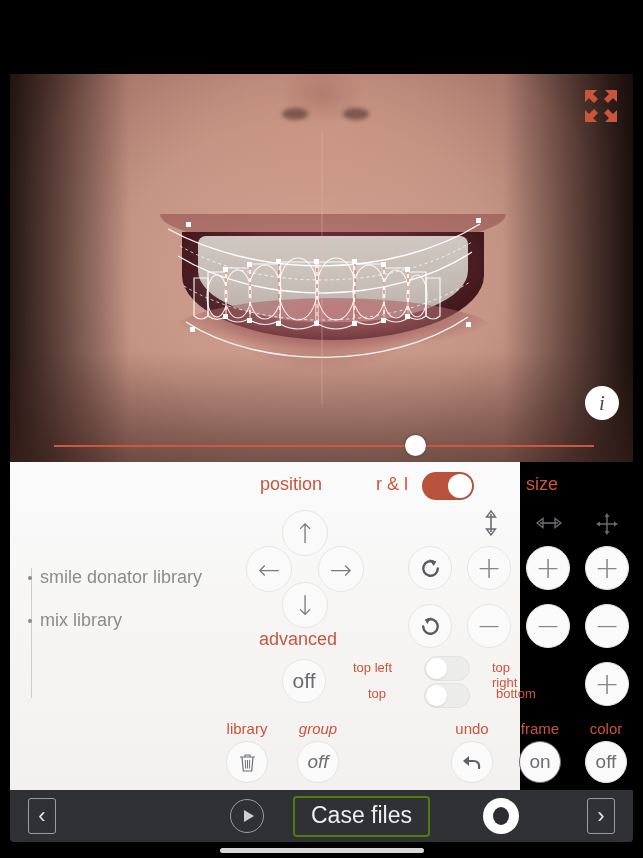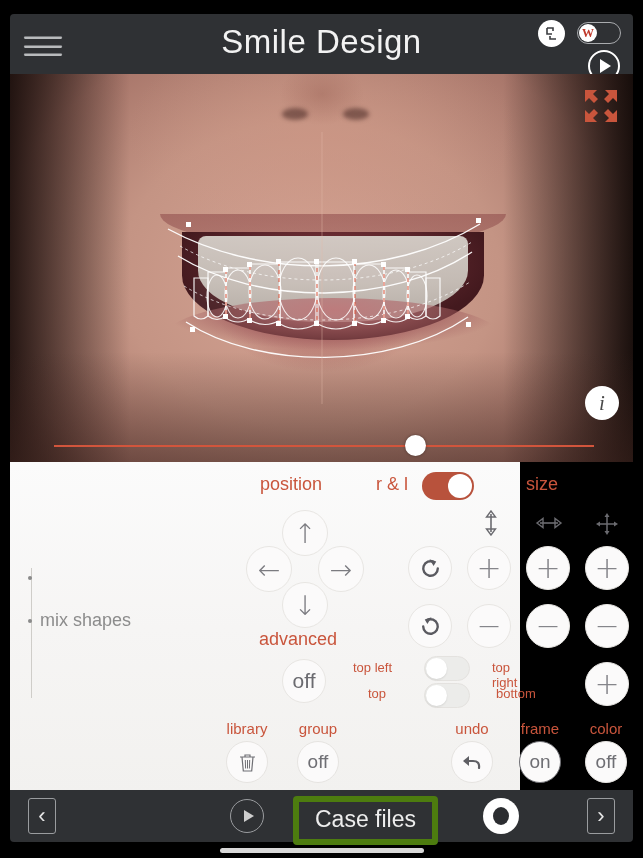--- a/index.html
+++ b/index.html
@@ -242,65 +242,41 @@
     display:flex;align-items:center;justify-content:center;
   }
   .bb-play .tri2 {
     width:0;height:0;margin-left:3px;
     border-left:10px solid #cfcfcf;
     border-top:6px solid transparent;
     border-bottom:6px solid transparent;
   }
   .casefiles {
     position:absolute; left:283px; top:6px;
-    padding:4px 16px 6px; border:6px solid #4d7c0f; border-radius:4px;
+    padding:4px 16px 6px; border:2px solid #4d7c0f; border-radius:4px;
     color:#ededed; font-size:23px; font-weight:300;
     font-family:"Liberation Sans", sans-serif;
   }
   .record {
     position:absolute; left:473px; top:8px;
     width:36px;height:36px;border-radius:50%;
     background:#fff;
     display:flex;align-items:center;justify-content:center;
   }
   .record i { width:16px;height:18px;border-radius:50%;background:#2b2d30; display:block;}
   .homebar {
     position:absolute; left:50%; margin-left:-102px; bottom:5px;
     width:204px; height:5px; border-radius:3px; background:#d8d8d8;
   }
 </style>
 </head>
 <body>
 
 <div id="app">
 
-  <div class="topbar">
-    <div class="hamburger">
-      <i></i>
-        <i></i>
-        <i></i>
-    </div>
-    <div class="app-title">Smile Design</div>
-
-    <div class="tb-screen-btn">
-      <svg width="15" height="15" viewBox="0 0 15 15">
-        <path d="M3 2 H9 V5" stroke="#3b3d40" stroke-width="1.6" fill="none"></path>
-        <path d="M12 13 H6 V10" stroke="#3b3d40" stroke-width="1.6" fill="none"></path>
-        <path d="M3 2 V8 H8" stroke="#3b3d40" stroke-width="1.6" fill="none"></path>
-      </svg>
-    </div>
-
-    <div class="tb-wtoggle">
-      <div class="knob">W</div>
-    </div>
-
-    <div class="tb-play">
-      <div class="tri"></div>
-    </div>
-  </div>
 
   <div class="imagearea">
     <div class="face"></div>
     <div class="nose"></div>
     <div class="nostril-l"></div>
     <div class="nostril-r"></div>
 
     <div class="mouth">
       <div class="lip-upper"></div>
       <div class="mouth-dark"></div>
@@ -399,24 +375,25 @@
     <div class="lbl" style="position:absolute; left:366px; top:12px;">r &amp; l</div>
     <div class="tgl on" style="left:412px; top:10px; width:52px; height:28px;">
       <div class="k" style="right:2px; top:2px; width:24px; height:24px;"></div>
     </div>
     <div class="lbl" style="position:absolute; left:516px; top:12px;">size</div>
 
     <div class="sidebar">
       <div class="side-rail"></div>
       <div class="side-item">
         <span class="dot"></span>
+        <span class="txt">smile donator library</span>
       </div>
       <div class="side-item">
         <span class="dot"></span>
-        <span class="txt">mix shapes</span>
+        <span class="txt">mix library</span>
       </div>
     </div>
 
     <div class="cbtn" style="left:272px; top:48px; width:46px; height:46px;">
       <span class="arrowglyph">↑</span>
     </div>
     <div class="cbtn" style="left:236px; top:84px; width:46px; height:46px;">
       <span class="arrowglyph">←</span>
     </div>
     <div class="cbtn" style="left:308px; top:84px; width:46px; height:46px;">
@@ -509,21 +486,21 @@
       <div class="abtn">
         <svg width="19" height="21" viewBox="0 0 19 21">
           <path d="M2 5 H17 M4 5 L5.3 19 H13.7 L15 5 M7 5 V3 H12 V5" stroke="#6f6f74" stroke-width="1.2" fill="none"></path>
           <line x1="7.3" y1="8" x2="7.6" y2="16.5" stroke="#6f6f74" stroke-width="1"></line>
           <line x1="9.5" y1="8" x2="9.5" y2="16.5" stroke="#6f6f74" stroke-width="1"></line>
           <line x1="11.7" y1="8" x2="11.4" y2="16.5" stroke="#6f6f74" stroke-width="1"></line>
         </svg>
       </div>
     </div>
 
-    <div class="act" style="left:274px; top:258px;">
+    <div class="act" style="left:274px; top:258px;font-style:italic;">
       <span class="alabel">group</span>
       <div class="abtn">off</div>
     </div>
 
 
     <div class="act" style="left:428px; top:258px;">
       <span class="alabel">undo</span>
       <div class="abtn">
         <svg width="22" height="18" viewBox="0 0 22 18">
           <path d="M8 3 L2 8 L8 13 Z" fill="#5f5f64"></path>

